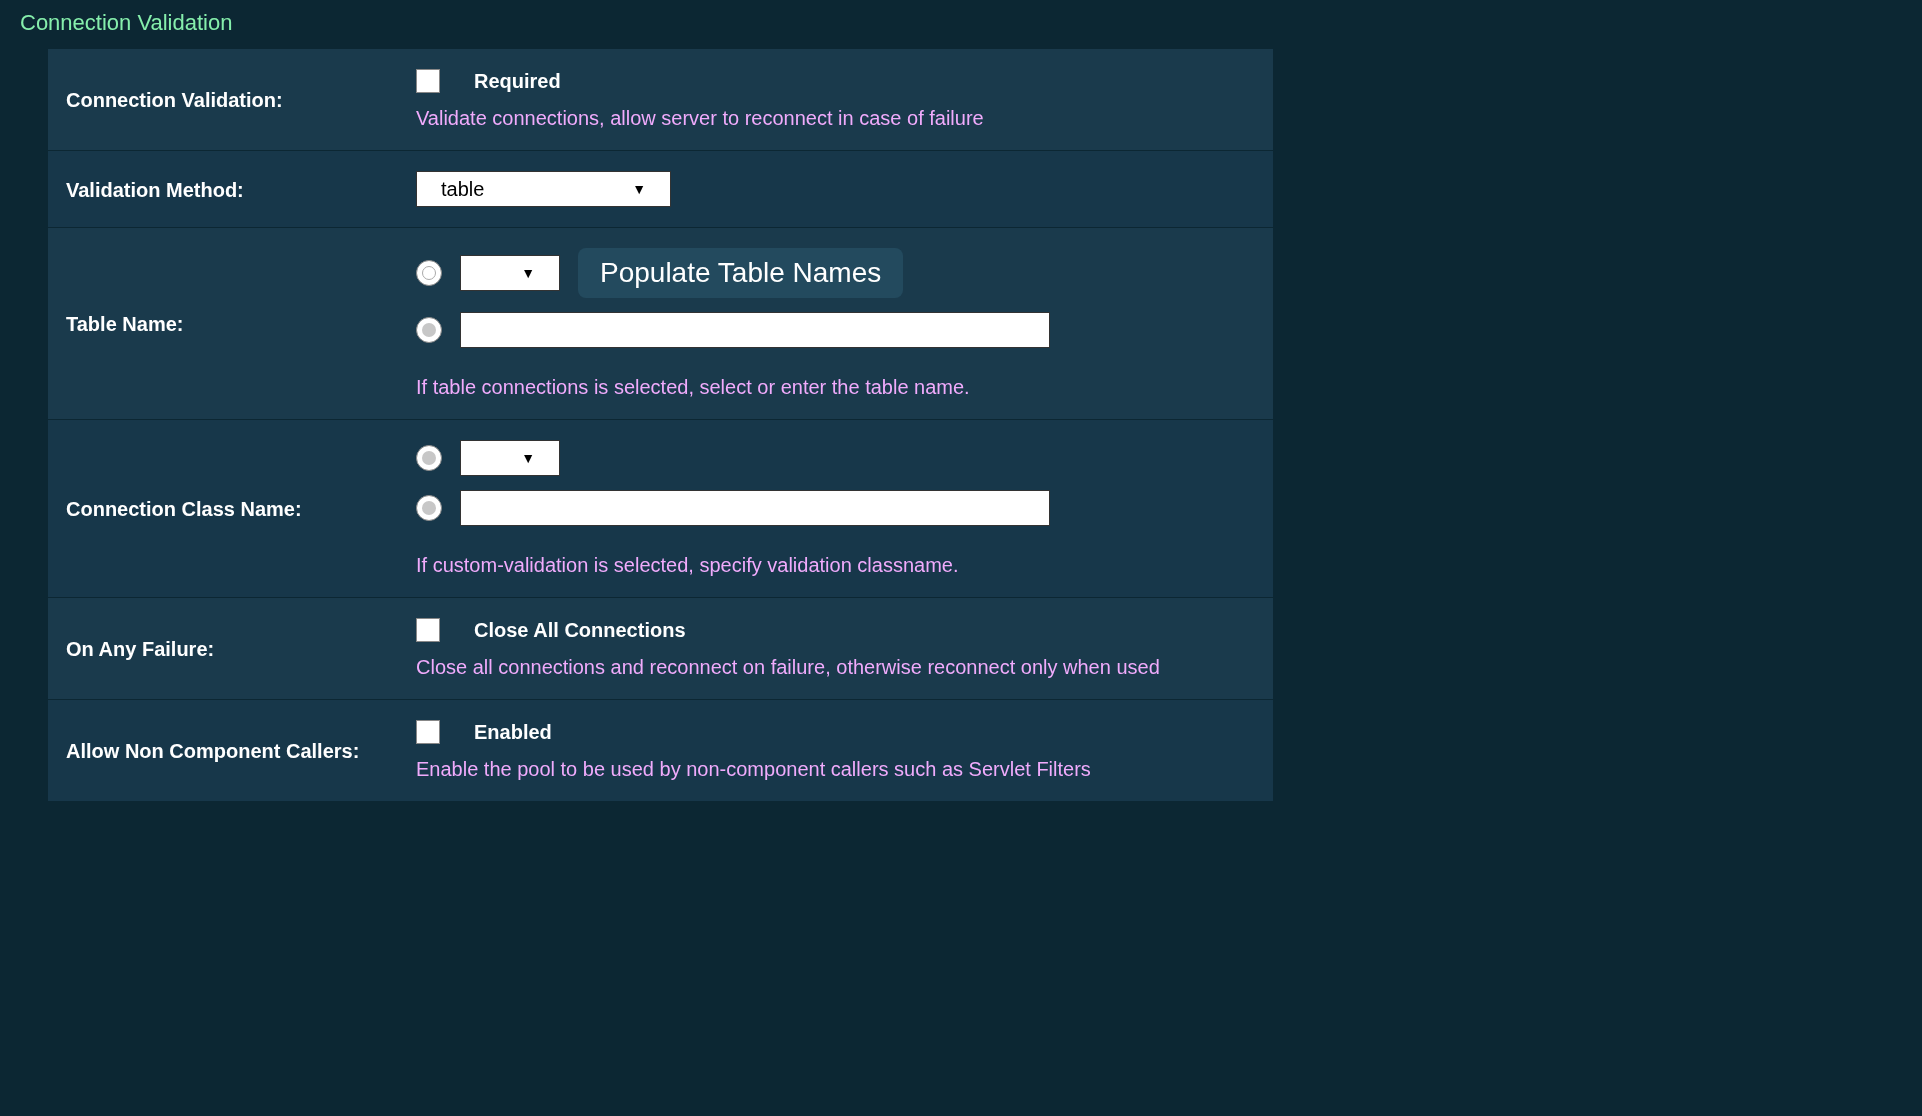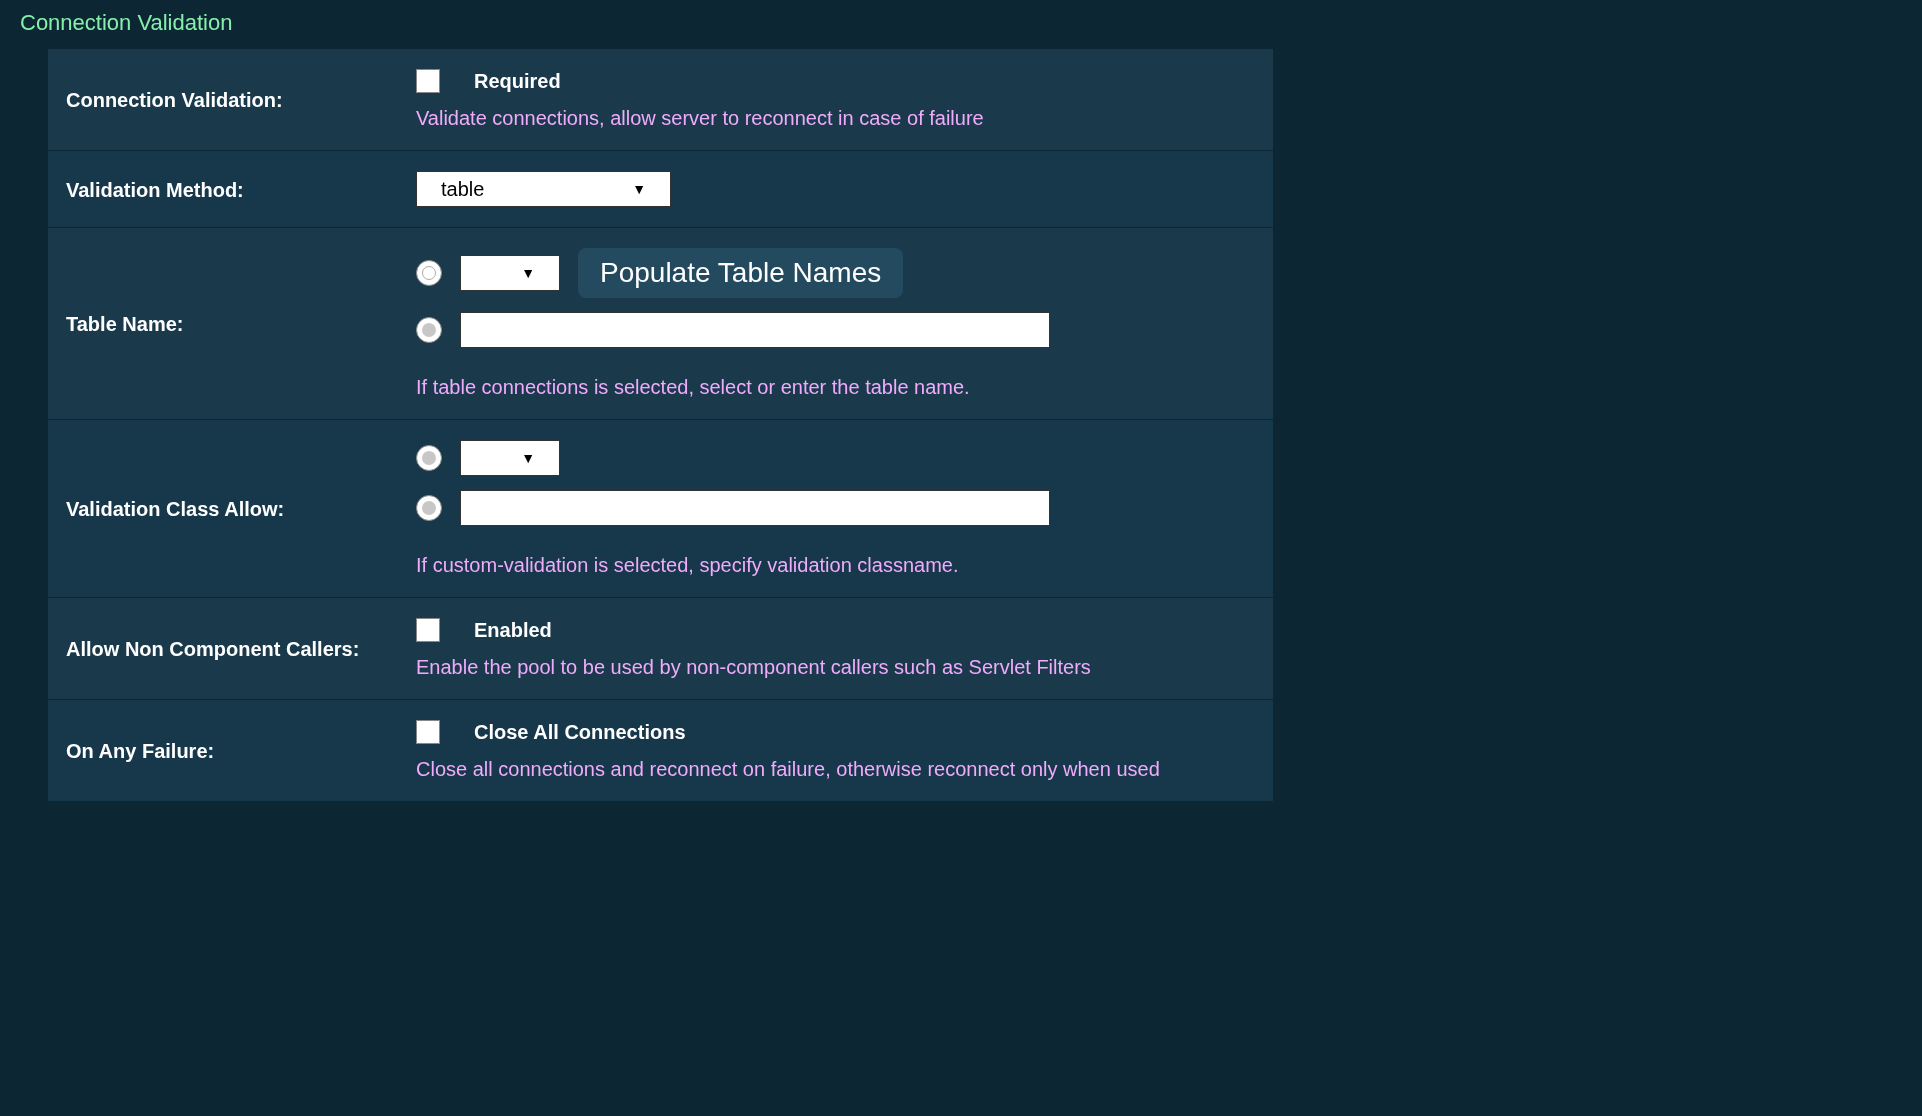--- a/index.html
+++ b/index.html
@@ -197,21 +197,21 @@
           <span class="radio">
               <span class="radio-inner-off"></span>
             </span>
           <input class="text-input" type="text" style="">
         </div>
         <div class="hint-text">If table connections is selected, select or enter the table name.</div>
       </div>
     </div>
 
     <div class="form-row">
-      <div class="row-label">Validation Class Allow:</div>
+      <div class="row-label">Connection Class Name:</div>
       <div class="row-content content-stack">
         <div class="radio-line">
           <span class="radio">
               <span class="radio-inner-off"></span>
             </span>
           <div class="select-box select-small">
             <span></span>
             <span class="select-caret">▼</span>
           </div>
         </div>
@@ -219,35 +219,35 @@
           <span class="radio">
               <span class="radio-inner-off"></span>
             </span>
           <input class="text-input" type="text" style="">
         </div>
         <div class="hint-text">If custom-validation is selected, specify validation classname.</div>
       </div>
     </div>
 
     <div class="form-row">
+      <div class="row-label">On Any Failure:</div>
+      <div class="row-content">
+        <div class="checkbox-line">
+          <span class="checkbox"></span>
+          <span class="checkbox-label">Close All Connections</span>
+        </div>
+        <div class="hint-text">Close all connections and reconnect on failure, otherwise reconnect only when used</div>
+      </div>
+    </div>
+
+    <div class="form-row">
       <div class="row-label">Allow Non Component Callers:</div>
       <div class="row-content">
         <div class="checkbox-line">
           <span class="checkbox"></span>
           <span class="checkbox-label">Enabled</span>
         </div>
         <div class="hint-text">Enable the pool to be used by non-component callers such as Servlet Filters</div>
       </div>
     </div>
 
-    <div class="form-row">
-      <div class="row-label">On Any Failure:</div>
-      <div class="row-content">
-        <div class="checkbox-line">
-          <span class="checkbox"></span>
-          <span class="checkbox-label">Close All Connections</span>
-        </div>
-        <div class="hint-text">Close all connections and reconnect on failure, otherwise reconnect only when used</div>
-      </div>
-    </div>
-
   </div>
 </div>
 
 </body></html>

